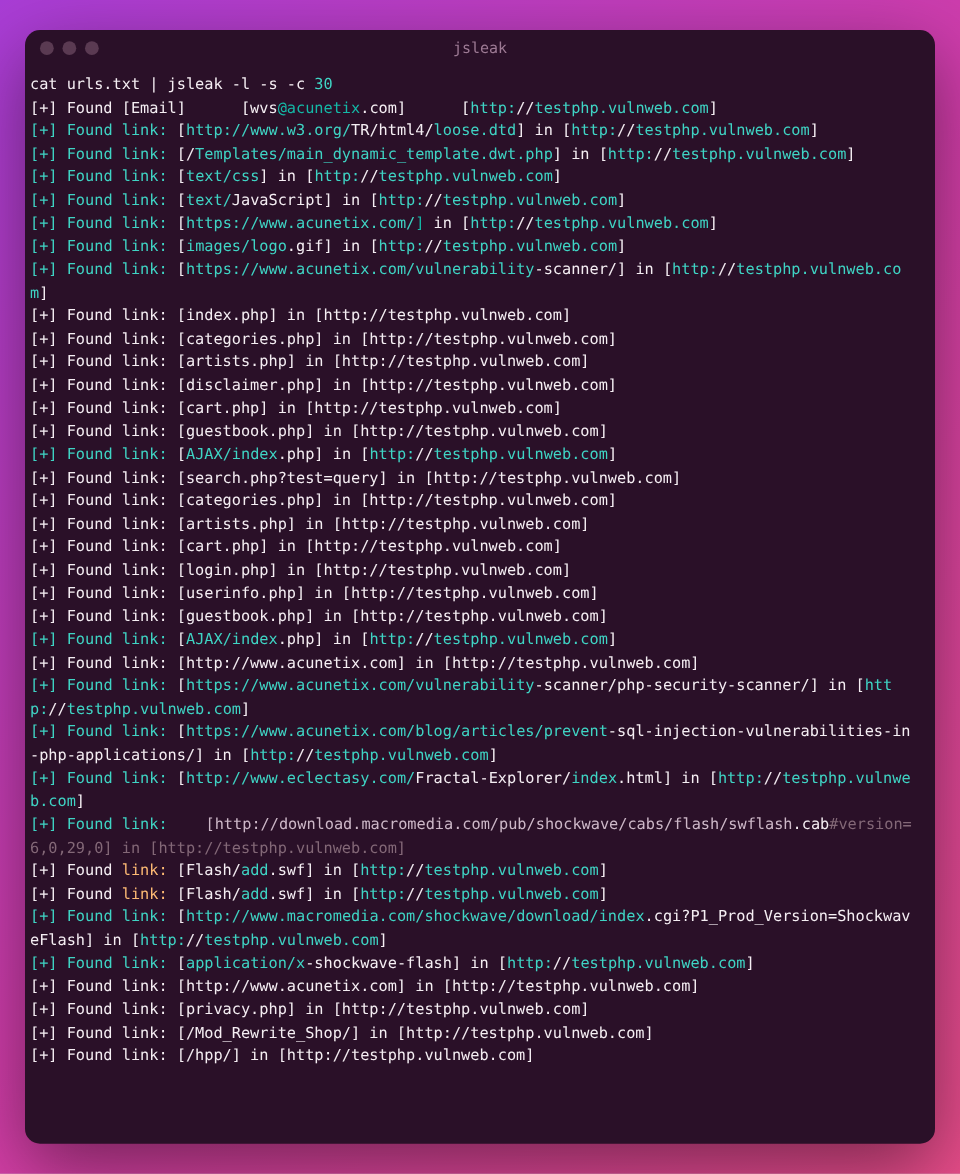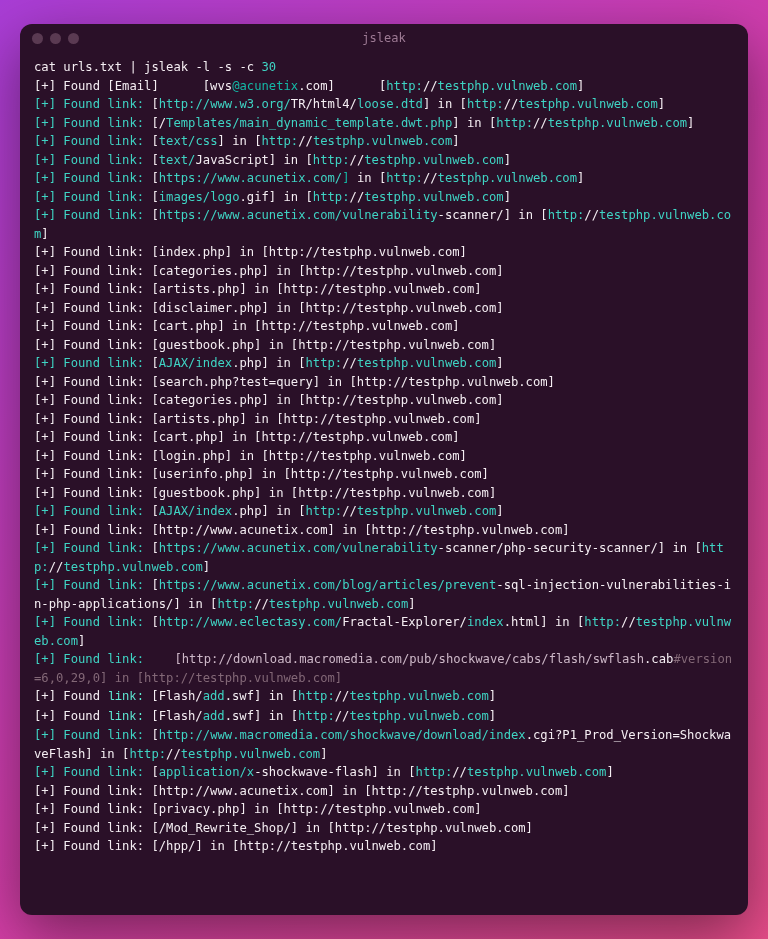--- a/index.html
+++ b/index.html
@@ -41,34 +41,34 @@
     position: absolute;
     left: 0; right: 0;
     text-align: center;
     font-size: 12px;
     color: #9d7a94;
     font-weight: 400;
     pointer-events: none;
   }
   .content {
     flex: 1 1 auto;
-    padding: 6px 14px 14px 14px;
+    padding: 6px 14px 14px 4px;
     font-size: 12.2px;
     line-height: 18.5px;
     color: #e8d8e3;
     white-space: pre-wrap;
     word-break: break-all;
     overflow: hidden;
   }
   .w  { color: #f5eef3; }     
   .c  { color: #3fd4c4; }     
   .o  { color: #14b8a6; }     
   .d  { color: #836877; }     
   .g  { color: #cdb8c8; margin-left: 23px; }     
-  .m  { color: #5eead4; font-family: Liberation Mono, monospace; }     
+  .m  { color: #fdba74; }     
 </style>
 </head>
 <body>
 
 <div class="terminal">
   <div class="titlebar">
     <div class="traffic">
       <div class="dot"></div>
       <div class="dot"></div>
       <div class="dot"></div>

